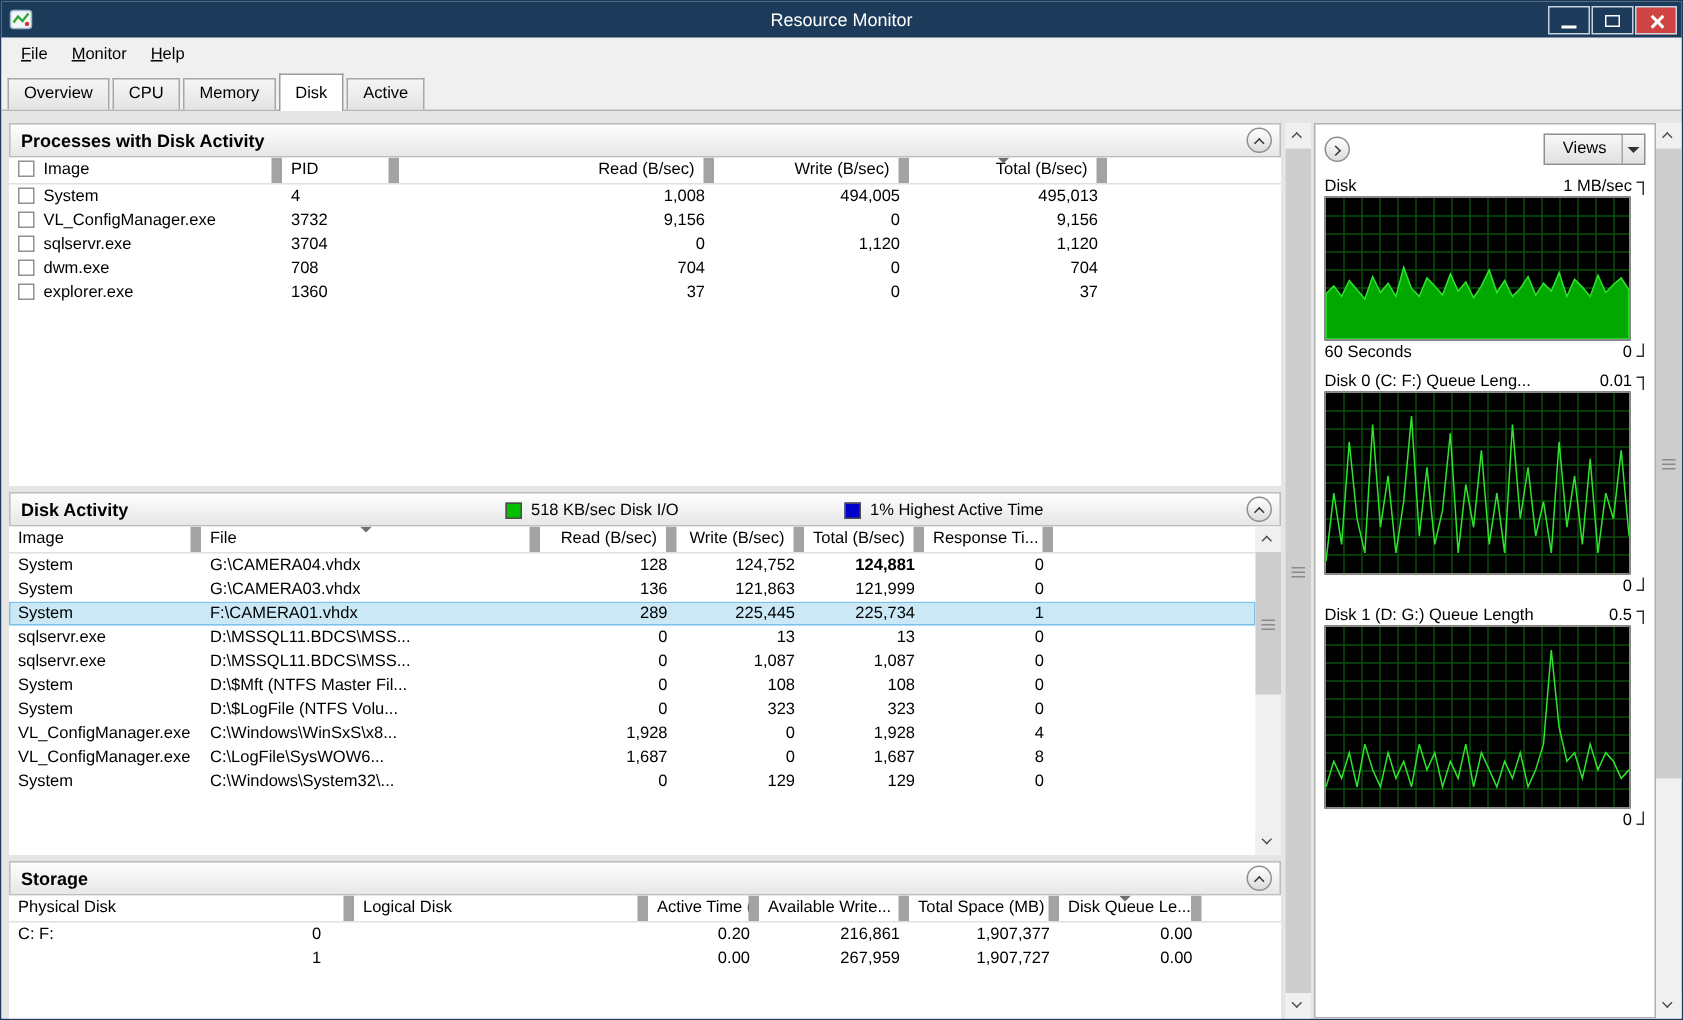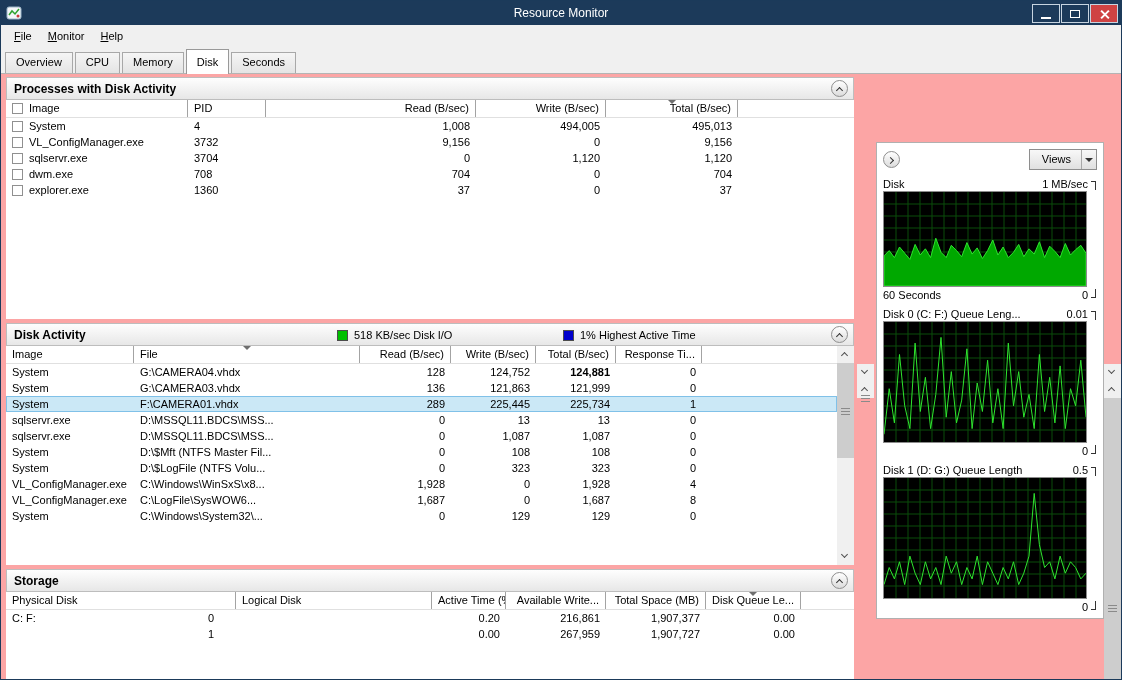--- a/index.html
+++ b/index.html
@@ -21,21 +21,21 @@
   .g-x::after { transform:rotate(-45deg); }
 
   
   .menubar { flex:0 0 21px; background:#f0f0f0; display:flex; align-items:center; padding-left:5px; }
   .menu-item { padding:3px 8px; }
   .tabbar { flex:0 0 28px; background:#f0f0f0; border-bottom:1px solid #b4b4b4; display:flex; align-items:flex-end; padding-left:4px; position:relative; }
   .tab { height:21px; padding:3px 10px; border:1px solid #a8a8a8; border-bottom:none; background:linear-gradient(#f5f5f5,#e4e4e4); margin-right:2px; position:relative; }
   .tab.active { height:25px; padding-top:6px; background:#fff; margin-bottom:-1px; border-color:#999; z-index:2; }
 
   
-  .content { flex:1; display:flex; background:#fca5a5; padding-top:8px; overflow:hidden;align-items:center; }
+  .content { flex:1; display:flex; background:#e5e5e5; padding-top:8px; overflow:hidden; }
   .left { width:856px; padding:0 3px 0 5px; }
 
   
   .panel { margin-bottom:4px; }
   .panel-header { height:23px; border:1px solid #bdbdbd; background:linear-gradient(#fefefe,#e7e7e7); display:flex; align-items:center; padding:0 5px 0 7px; position:relative; }
   .panel-title { font-weight:bold; font-size:12px; }
   .collapse-btn { position:absolute; right:5px; top:2px; width:17px; height:17px; border:1px solid #8e8e8e; border-radius:50%; background:linear-gradient(#fff,#dcdcdc); }
   .chev { position:absolute; display:block; width:5px; height:5px; border-left:1px solid #333; border-top:1px solid #333; }
   .collapse-btn .chev { left:5px; top:7px; transform:rotate(45deg); }
   .legend { position:absolute; display:flex; align-items:center; font-weight:normal; top:5px; }
@@ -43,21 +43,21 @@
   .legend.l1 { left:330px; }
   .legend.l2 { left:556px; }
   .panel-body { position:relative; background:#fff; overflow:hidden; }
   #body-proc { height:219px; }
   #body-disk { height:219px; }
   #body-storage { height:88px; }
 
   
   .trow { display:flex; height:16px; line-height:16px; }
   .trow.thead { height:18px; line-height:17px; border-bottom:1px solid #e0e0e0; }
-  .thead .tcell { border-right:1px solid #a3a3a3; position:relative; }
+  .thead .tcell { border-right:7px solid #a3a3a3; position:relative; }
   .tcell { padding:0 6px; white-space:nowrap; overflow:hidden; flex:0 0 auto; }
   .tcell.fill { flex:1 1 auto; border-right:none !important; }
   .num { text-align:right; }
   .trow.selected { background:#cbe8f6; box-shadow:inset 0 0 0 1px #80c1e8; }
   .cb { display:inline-block; width:11px; height:11px; border:1px solid #909090; background:#fff; margin-right:6px; vertical-align:-2px; }
   .sortmark { position:absolute; top:0; left:50%; margin-left:-4px; width:0; height:0; border-left:4px solid transparent; border-right:4px solid transparent; border-top:4px solid #6e6e6e; }
   .t-disk { width:831px; }
   .inner-scroll { position:absolute; top:0; right:0; width:17px; height:219px; background:#f0f0f0; }
 
   
@@ -113,21 +113,21 @@
       <span class="menu-item"><u>F</u>ile</span>
       <span class="menu-item"><u>M</u>onitor</span>
       <span class="menu-item"><u>H</u>elp</span>
     </div>
 
   <div class="tabbar" id="tabbar">
       <div class="tab">Overview</div>
       <div class="tab">CPU</div>
       <div class="tab">Memory</div>
       <div class="tab active">Disk</div>
-      <div class="tab">Seconds</div>
+      <div class="tab">Active</div>
     </div>
 
   <div class="content">
     <div class="left">
 
       <div class="panel">
         <div class="panel-header">
           <span class="panel-title">Processes with Disk Activity</span>
           <div class="collapse-btn">
               <span class="chev"></span>

